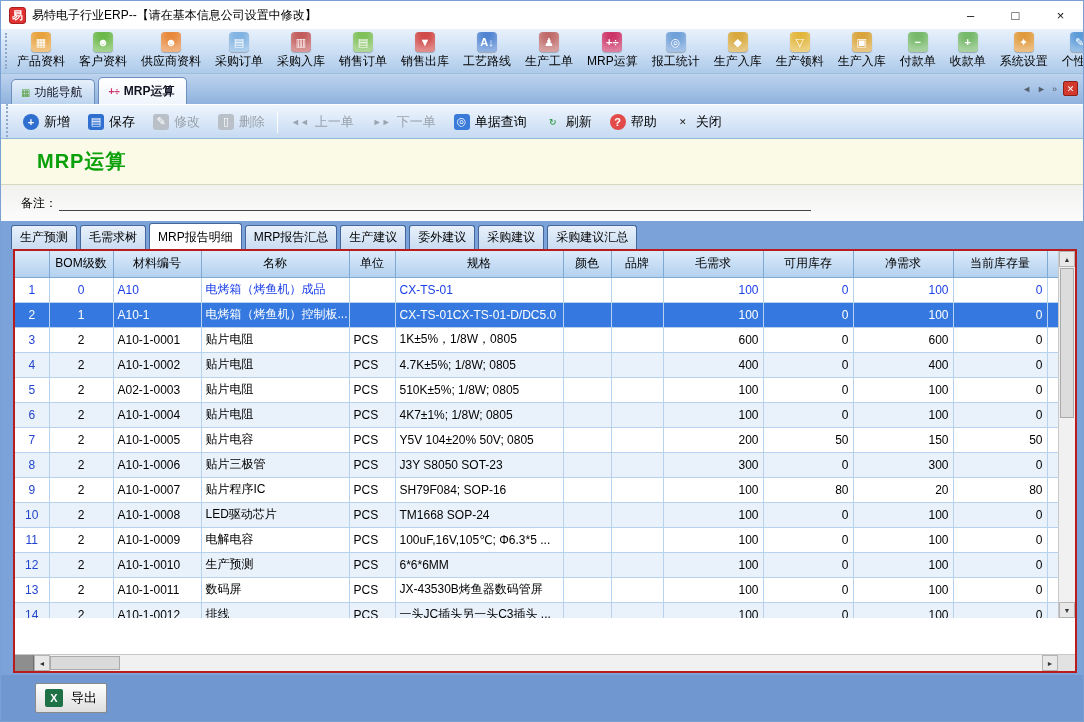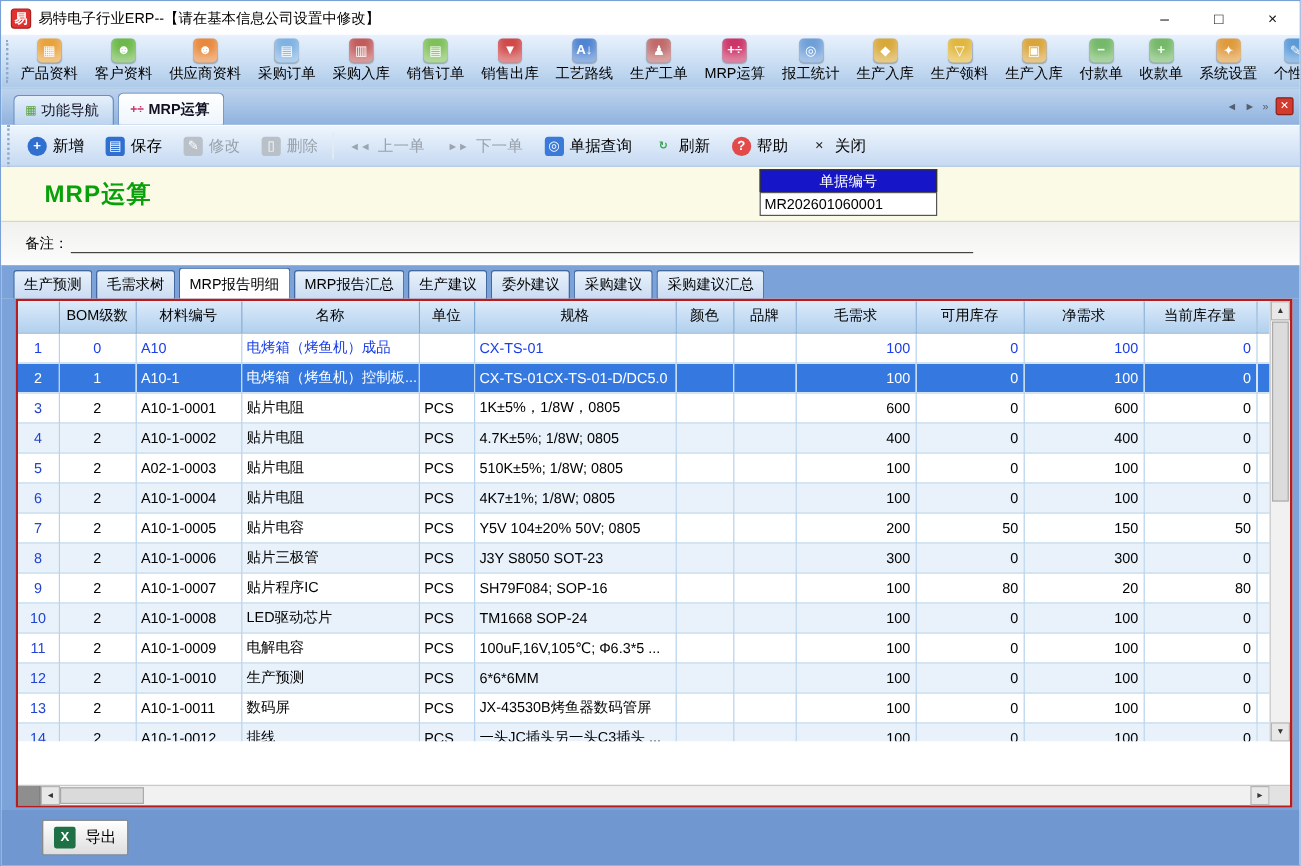--- a/index.html
+++ b/index.html
@@ -244,24 +244,20 @@
         <span>帮助</span>
       </div>
       <div class="action-item">
         <span class="action-icon plain" style="color: rgb(34, 34, 34); font-size: 9px;">✕</span>
         <span>关闭</span>
       </div>
     </div>
 
   <div class="formheader">
     <span class="form-title">MRP运算</span>
-    <div class="field docno">
-      <div class="field-label">单据编号</div>
-      <input value="MR202601060001" style="">
-    </div>
   </div>
 
   <div class="remarkrow">
     <span>备注：</span>
     <span class="remark-line"></span>
   </div>
 
   <div class="subtabs" id="subtabs">
       <div class="subtab">生产预测</div>
       <div class="subtab">毛需求树</div>

